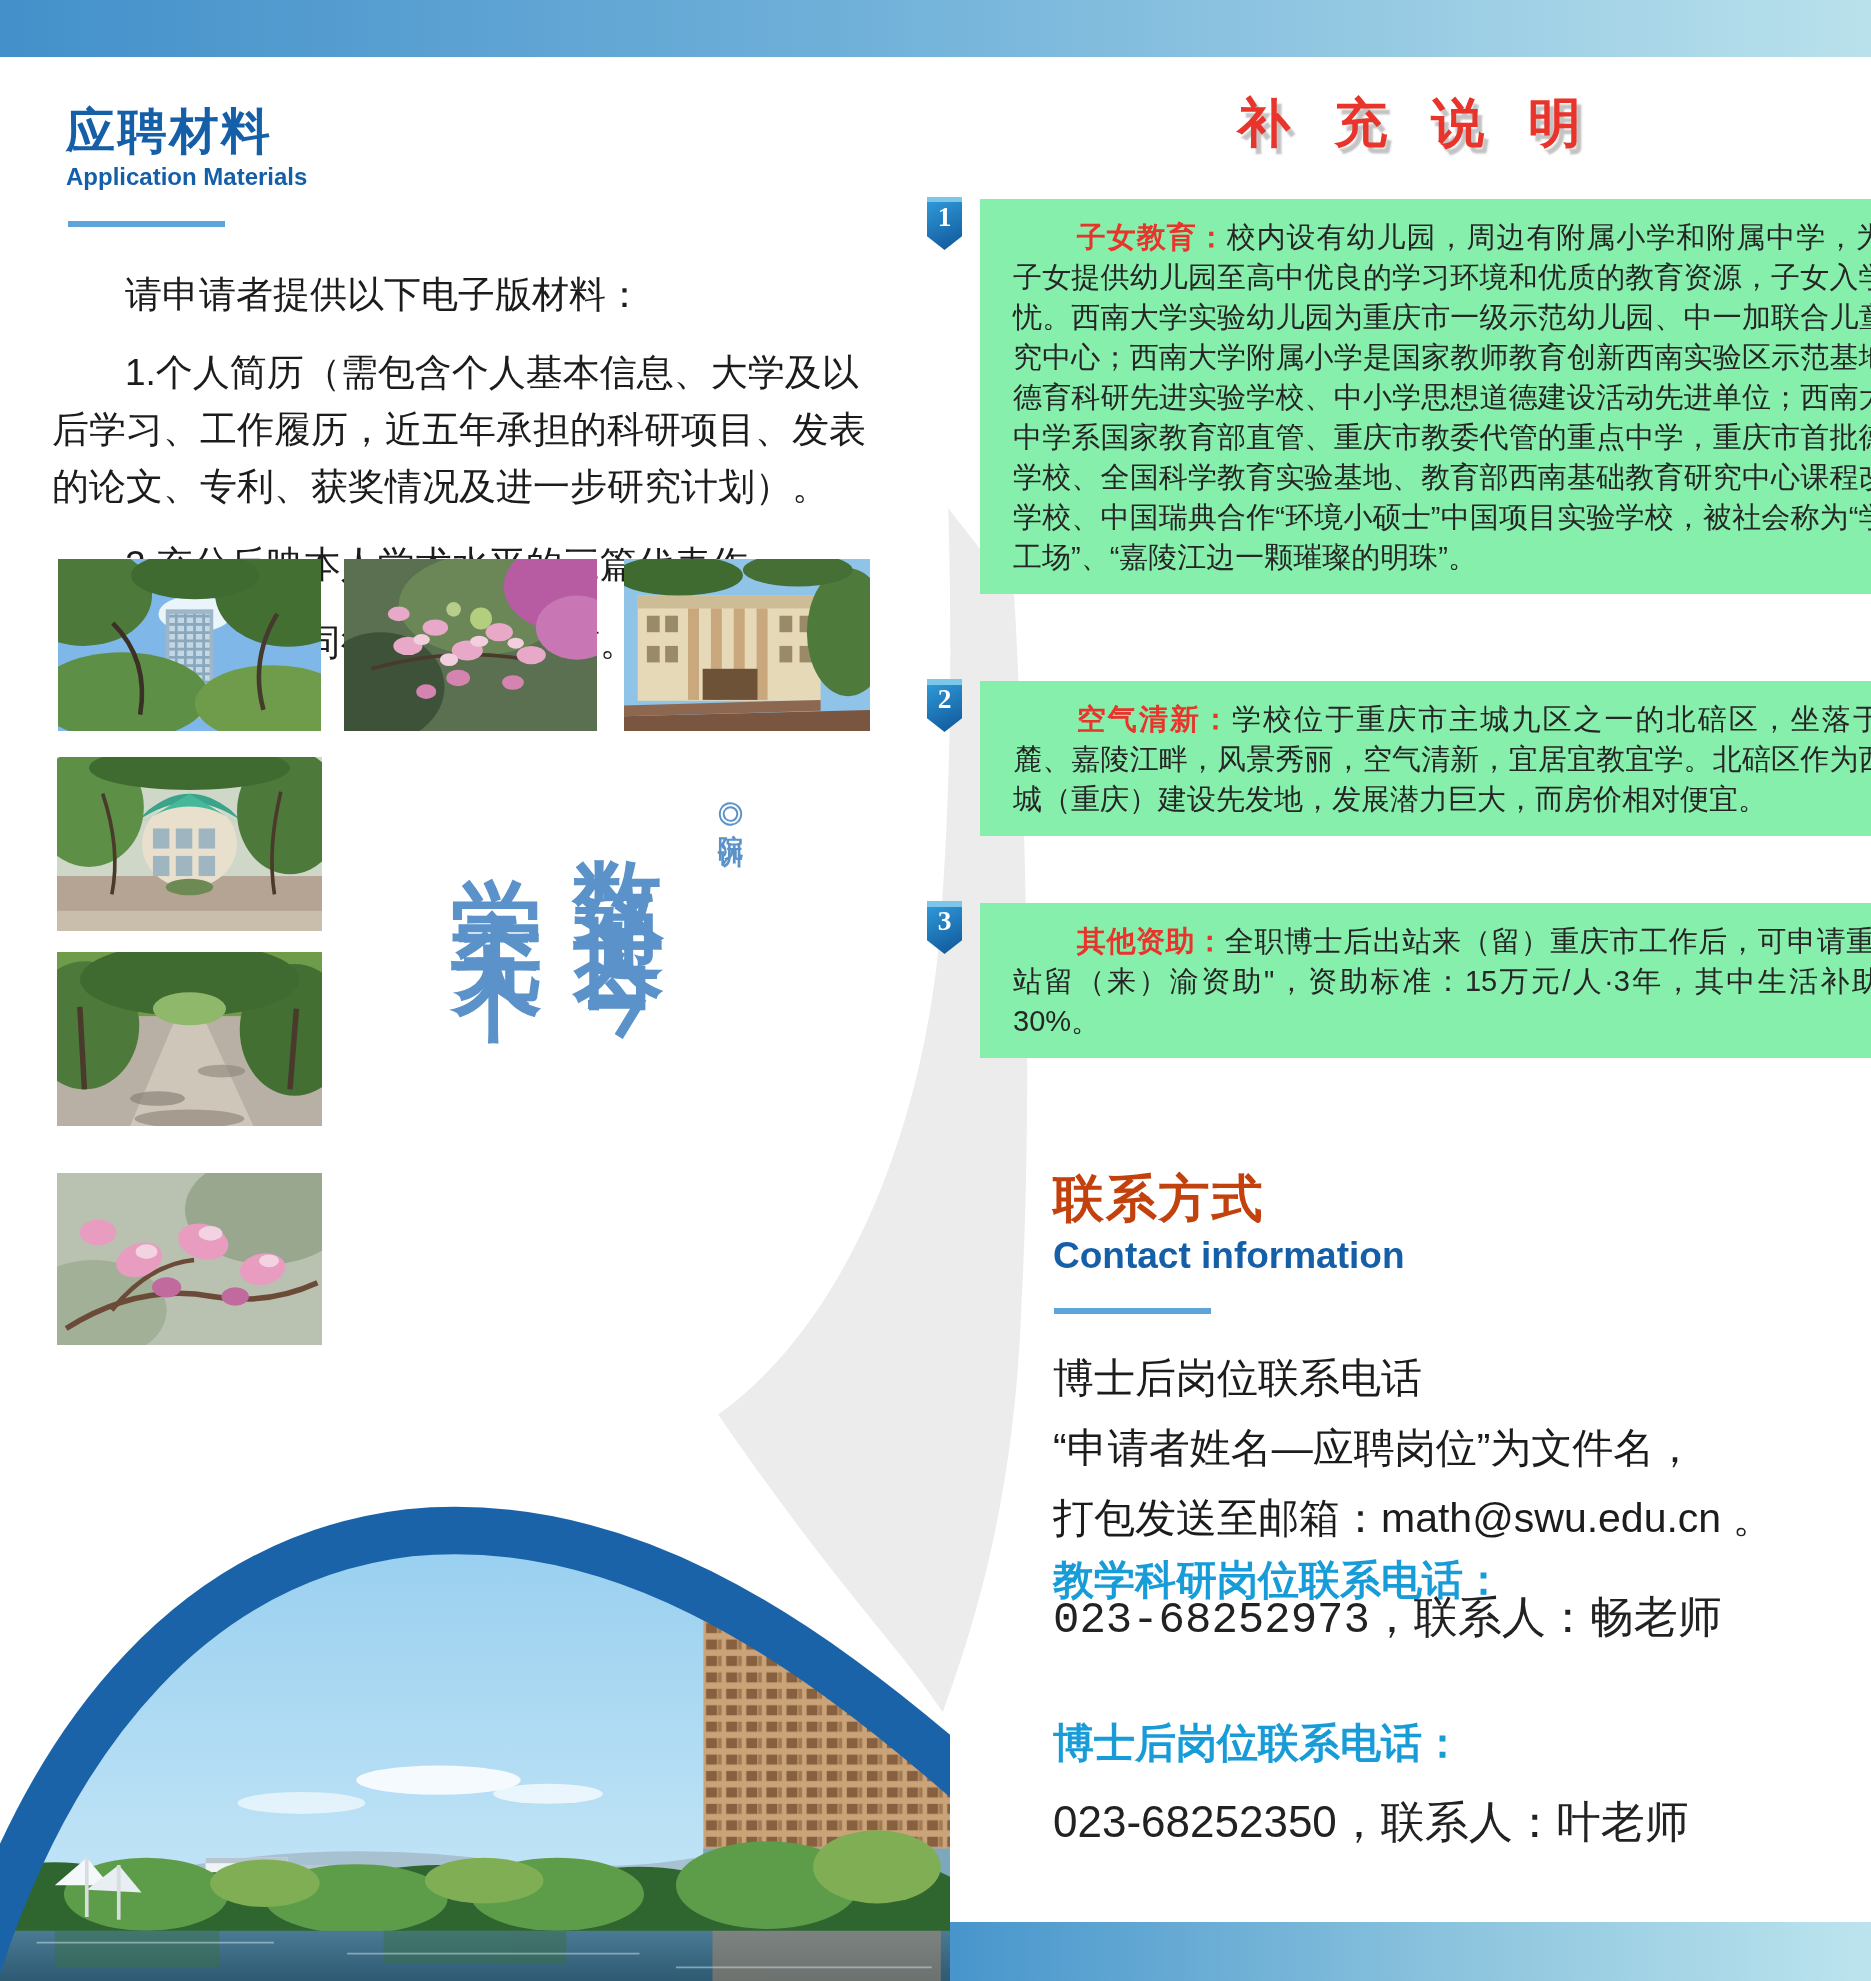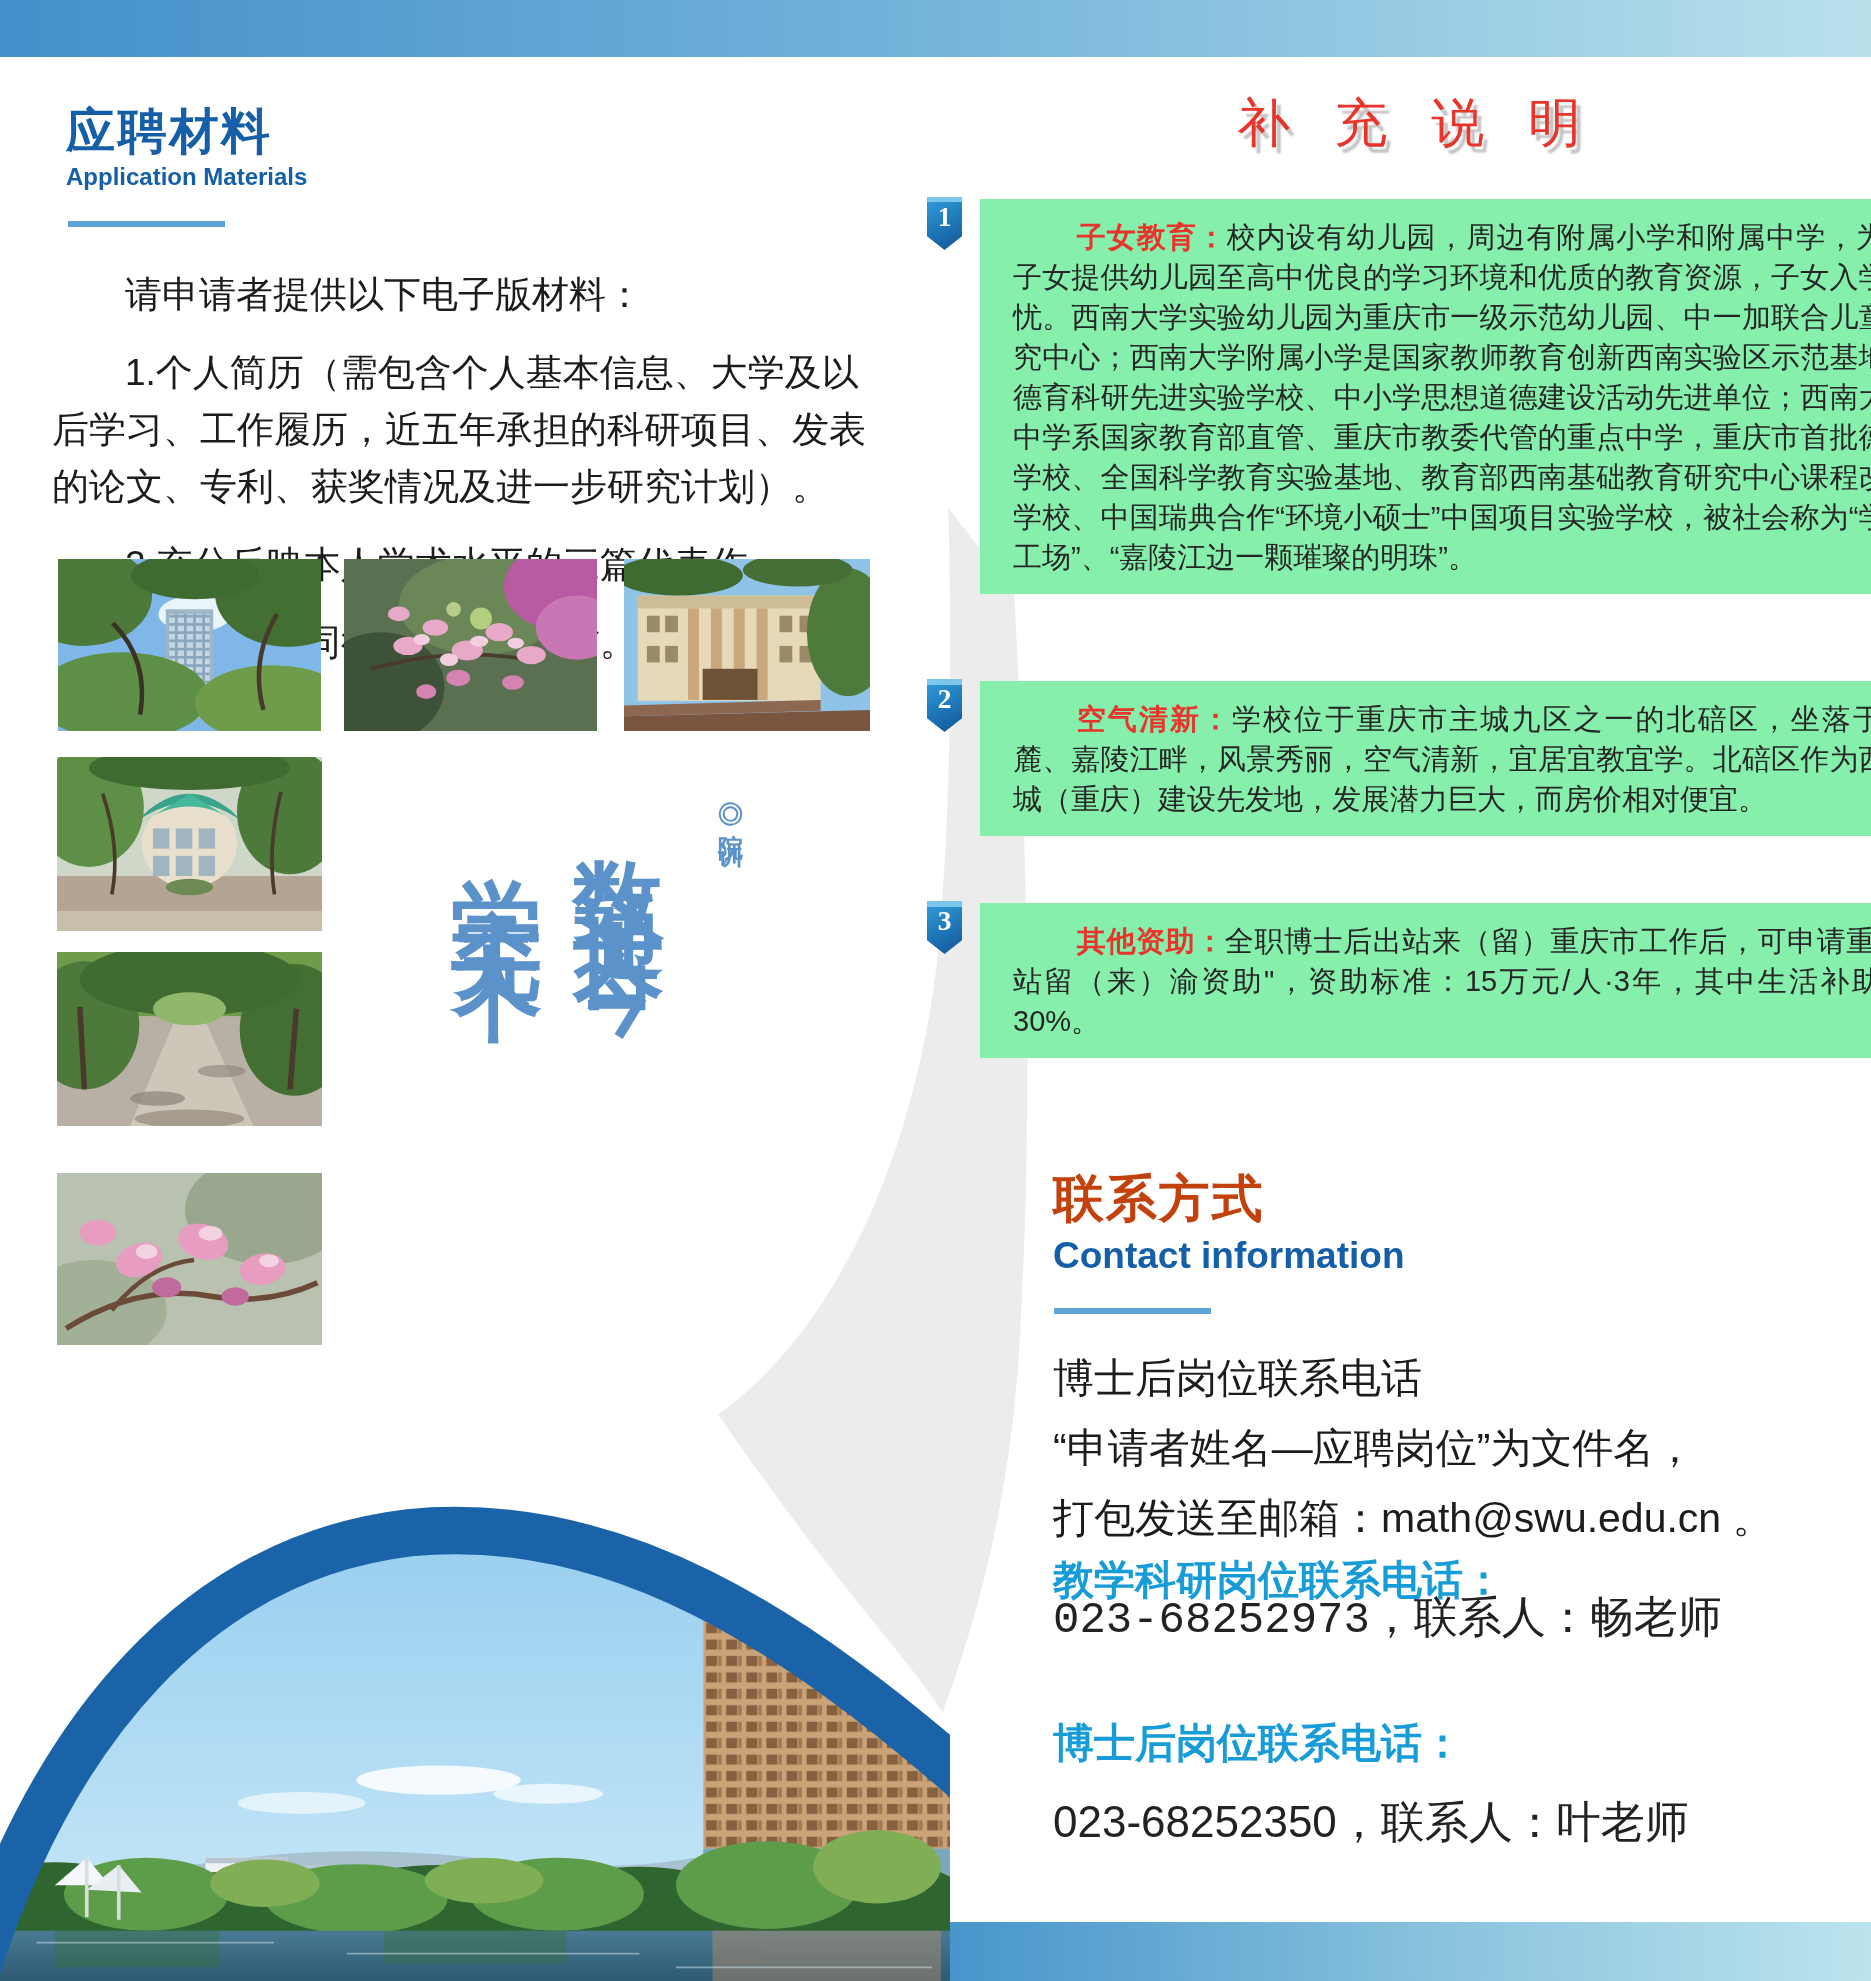--- a/index.html
+++ b/index.html
@@ -29,21 +29,21 @@
   
   .photo{overflow:hidden;background:#dfe7ea;}
   .photo svg{display:block;width:100%;height:100%;}
 
   
   .callig{writing-mode:vertical-rl;font-family:"DejaVu Serif", serif;font-weight:bold;
     color:#5a92c9;font-size:91px;letter-spacing:29px;}
   .motto-tag{writing-mode:vertical-rl;color:#5a92c9;font-size:25px;letter-spacing:7.3px;font-weight:bold;}
 
   
-  .supp-title{left:1220px;top:88px;width:393px;text-align:center;font-size:53px;font-weight:400;
+  .supp-title{left:1220px;top:88px;width:393px;text-align:center;font-size:53px;font-weight:700;
     color:#e8342b;letter-spacing:14.6px;text-shadow:4.6px 5.5px 1.8px rgba(145,145,145,0.55);}
   .sect-box{left:980px;width:1028px;background:#86efac;box-sizing:border-box;padding:18.3px 33px 16.4px 33px;}
   .sect-box p{margin:0;font-size:29px;line-height:40px;color:#262626;text-align:justify;text-indent:2.2em;}
   .sect-label{color:#e8342b;font-weight:bold;}
   .badge{left:927px;width:35px;height:53px;color:#fff;text-align:center;
     font-family:"Liberation Serif", serif;font-weight:bold;font-size:27.4px;line-height:40px;
     background:linear-gradient(180deg,#7cc6e9 0,#7cc6e9 5.5px,transparent 5.5px),
                linear-gradient(155deg,#2e97d6 10%,#135c9e 90%);
     clip-path:polygon(0 0,100% 0,100% 74%,50% 100%,0 74%);}
 

